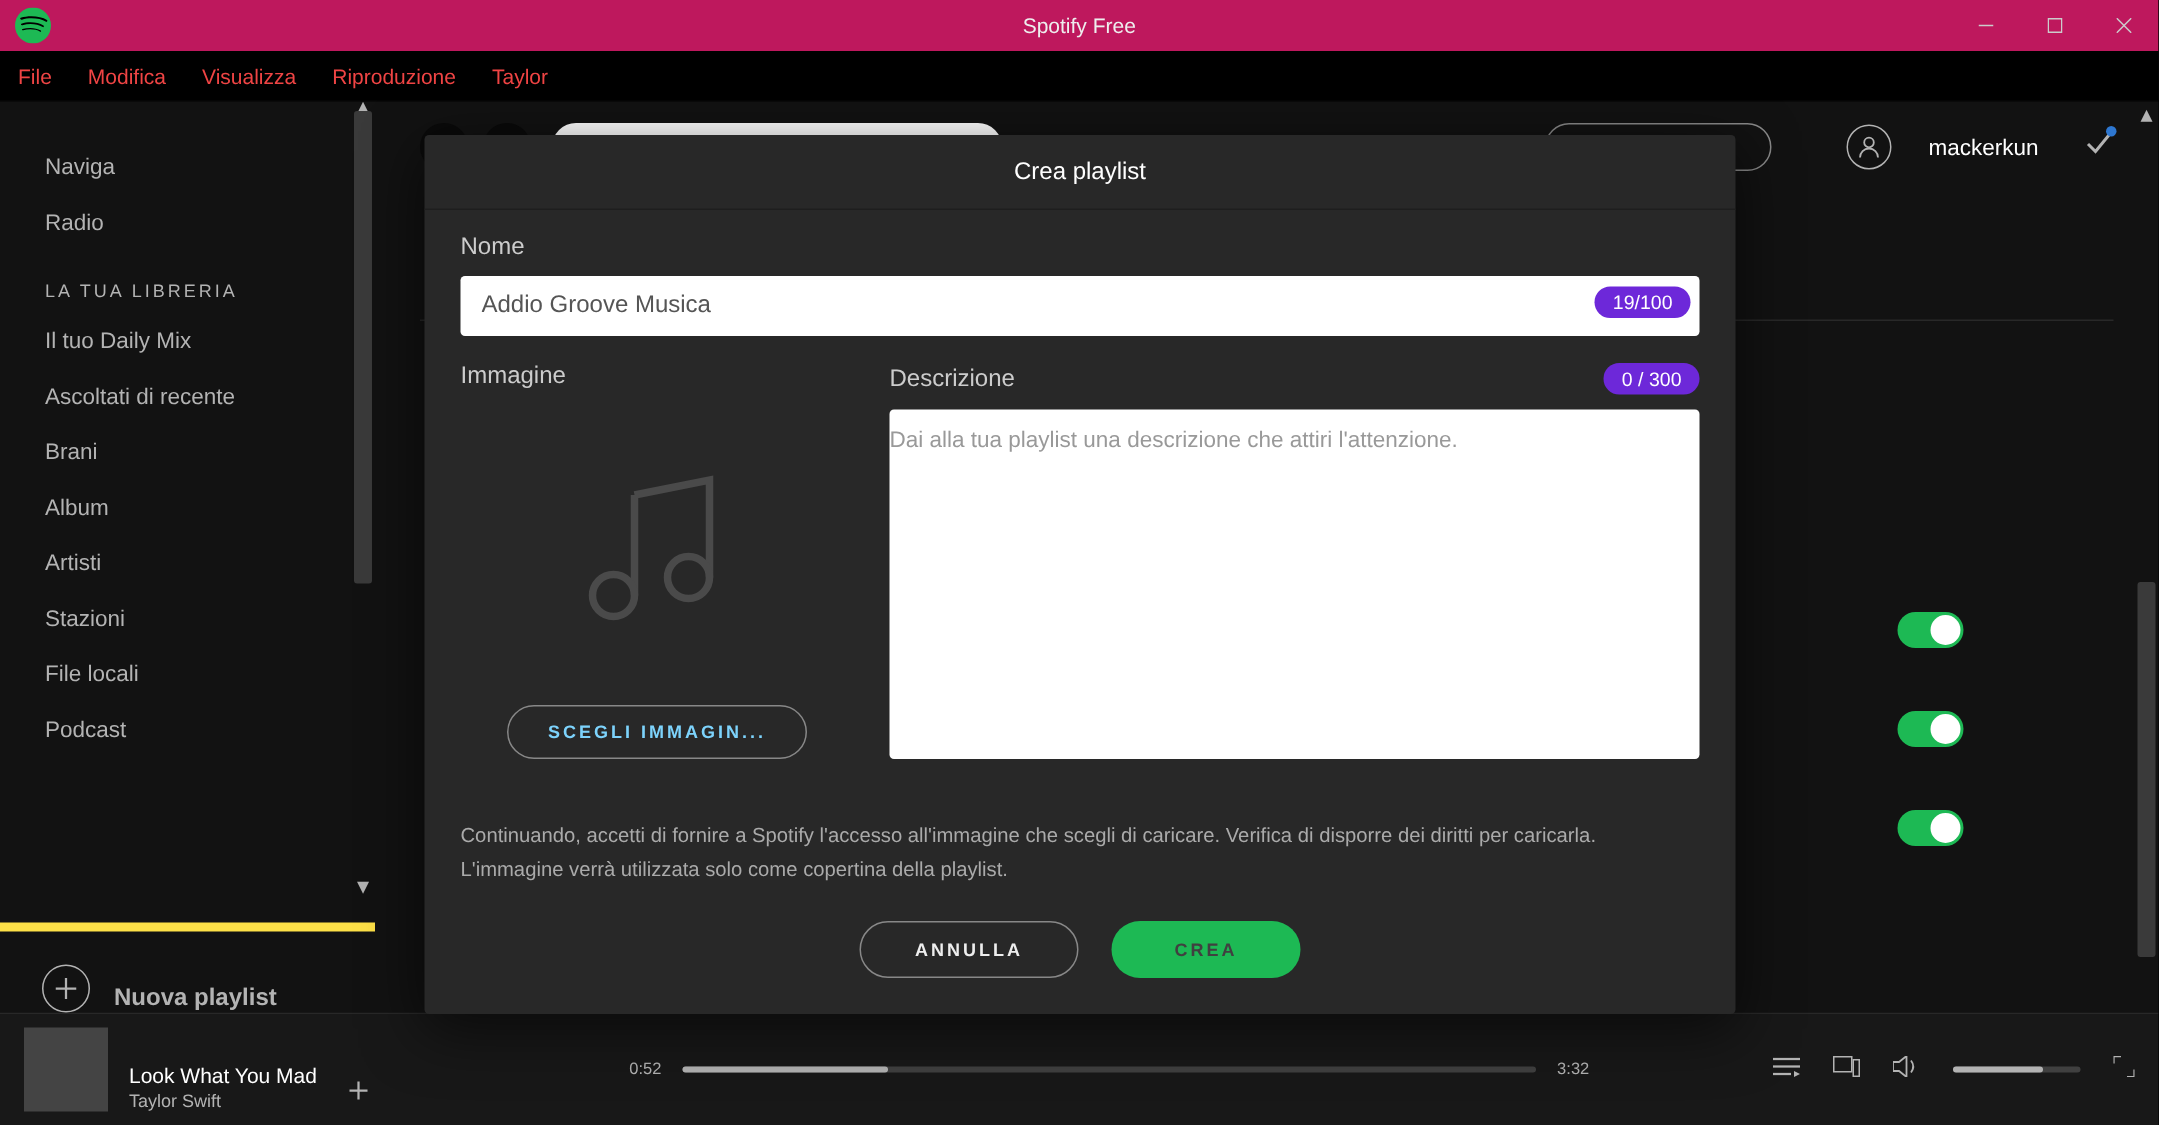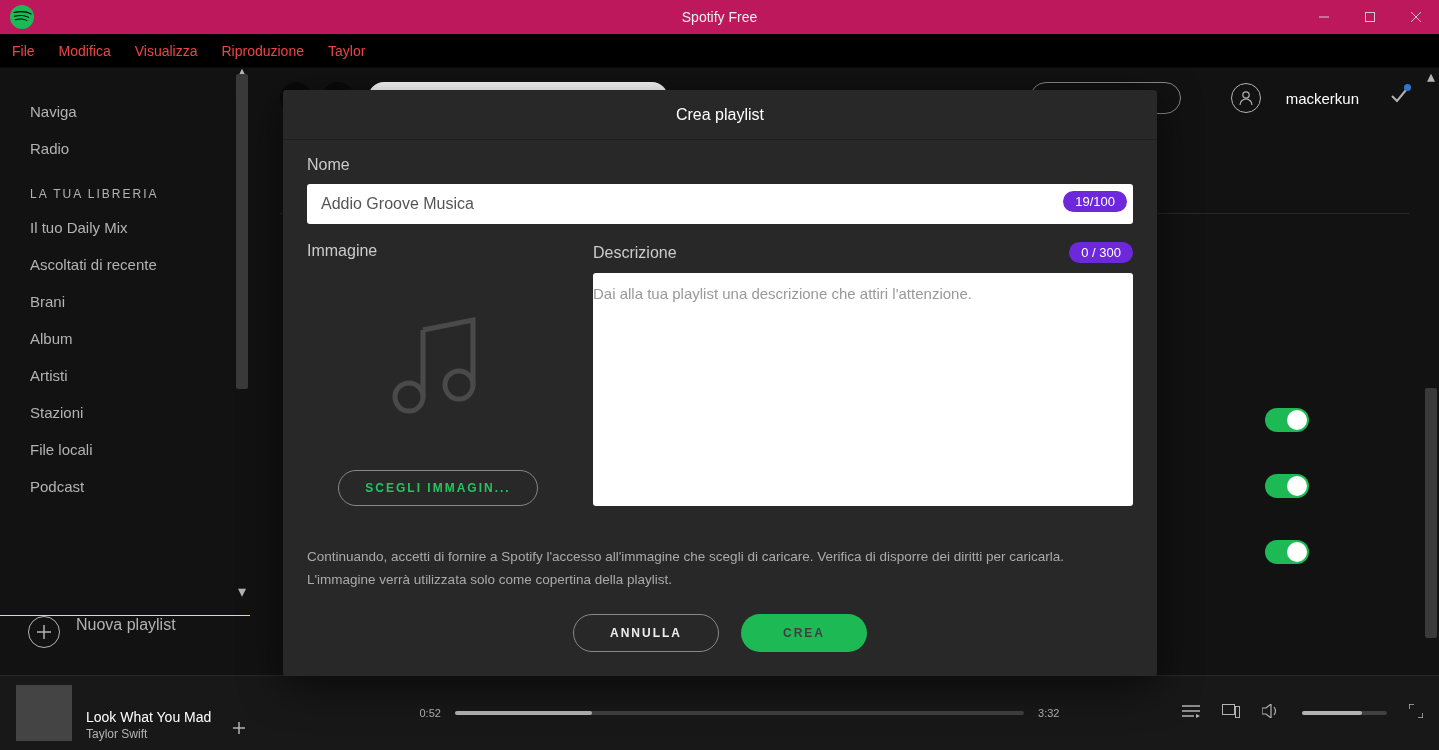--- a/index.html
+++ b/index.html
@@ -22,21 +22,21 @@
 
   
   .sidebar { width:250px; background:#121212; position:relative; display:flex; flex-direction:column; }
   .sb-scroll { flex:1; overflow:hidden; padding:25px 0 0 0; position:relative;}
   .sb-item { font-size:15px; color:#b3b3b3; padding:10px 30px; }
   .sb-head { font-size:12px; letter-spacing:2px; color:#b3b3b3; padding:20px 30px 8px; }
   .sb-scrollbar { position:absolute; right:0; top:0; width:16px; height:100%; }
   .sb-thumb { position:absolute; left:2px; width:12px; top:6px; height:315px; background:#3a3a3a; border-radius:2px;}
   .sb-arrow { position:absolute; left:0; width:16px; height:16px; display:flex; align-items:center; justify-content:center; color:#b3b3b3; }
   .sb-arrow.up { top:-5px; } .sb-arrow.dn { bottom:16px; }
-  .newpl { height:60px; border-top:1px solid #fde047; display:flex; align-items:flex-start; padding-left:28px; gap:16px; }
+  .newpl { height:60px; border-top:6px solid #fde047; display:flex; align-items:flex-end; padding-left:28px; gap:16px;font-weight:bold; }
   .newpl .circle { width:32px; height:32px; border:1px solid #b3b3b3; border-radius:50%; display:flex; align-items:center; justify-content:center; color:#b3b3b3; font-size:20px;}
 
   
   .content { flex:1; background:#121212; position:relative; overflow:hidden; }
   .content-scroll { position:absolute; right:0; top:0; width:16px; height:100%; }
   .content-thumb { position:absolute; left:2px; width:12px; top:320px; height:250px; background:#3a3a3a; border-radius:2px;}
   .topbar { height:60px; display:flex; align-items:center; padding:0 30px; gap:10px; }
   .navarrow { width:32px; height:32px; border-radius:50%; background:#0a0a0a; display:flex; align-items:center; justify-content:center; color:#777;}
   .search { flex:0 0 300px; height:32px; border-radius:16px; background:#fff; margin-left:4px;}
   .upgrade { margin-left:auto; border:1px solid #888; border-radius:18px; padding:6px 28px; letter-spacing:2px; color:#ddd; font-size:12px font-weight:700;}
@@ -71,21 +71,21 @@
   .modal { position:absolute; left:283px; top:90px; width:874px; background:#282828; border-radius:3px; box-shadow:0 10px 40px rgba(0,0,0,.6); color:#eee;}
   .modal-head { height:50px; display:flex; align-items:center; justify-content:center; border-bottom:1px solid #1e1e1e; font-size:16px; color:#fff;}
   .modal-body { padding:16px 24px 24px;}
   .mlabel { font-size:16px; color:#ccc; margin-bottom:10px; display:block;}
   .name-wrap { position:relative; margin-bottom:18px;}
   .name-input { width:100%; height:40px; border:none; border-radius:3px; padding:0 14px; font-size:16px; color:#555; background:#fff;}
   .counter { position:absolute; right:6px; top:7px; background:#6d28d9; color:#fff; font-size:13px; padding:3px 12px; border-radius:12px;}
   .row2 { display:flex; gap:24px;}
   .imgcol { width:262px; display:flex; flex-direction:column;}
   .imgbox { height:200px; display:flex; align-items:center; justify-content:center; color:#555;}
-  .choose { align-self:center; border:1px solid #888; border-radius:22px; padding:10px 26px; letter-spacing:2px; font-size:12px; font-weight:700; color:#22c55e; background:transparent;}
+  .choose { align-self:center; border:1px solid #888; border-radius:22px; padding:10px 26px; letter-spacing:2px; font-size:12px; font-weight:700; color:#7dd3fc; background:transparent;}
   .desccol { flex:1; display:flex; flex-direction:column;}
   .descrow { display:flex; align-items:center; justify-content:space-between; margin-bottom:10px;}
   .descbox { flex:1; background:#fff; border:none; border-radius:3px; padding:12px 0; font-size:15px; color:#333; resize:none; height:261px;}
   .descbox::placeholder { color:#999;}
   .disclaimer { color:#aaa; font-size:13.5px; line-height:1.7; margin-top:40px;}
   .modal-actions { display:flex; justify-content:center; gap:22px; margin-top:22px;}
   .btn-outline { border:1px solid #888; border-radius:22px; padding:11px 36px; letter-spacing:2px; font-size:12px; font-weight:700; color:#eee; background:transparent;}
   .btn-primary { border:none; border-radius:22px; padding:11px 42px; letter-spacing:2px; font-size:12px; font-weight:700; color:#404040; background:#1db954;}
 </style>
 </head>

